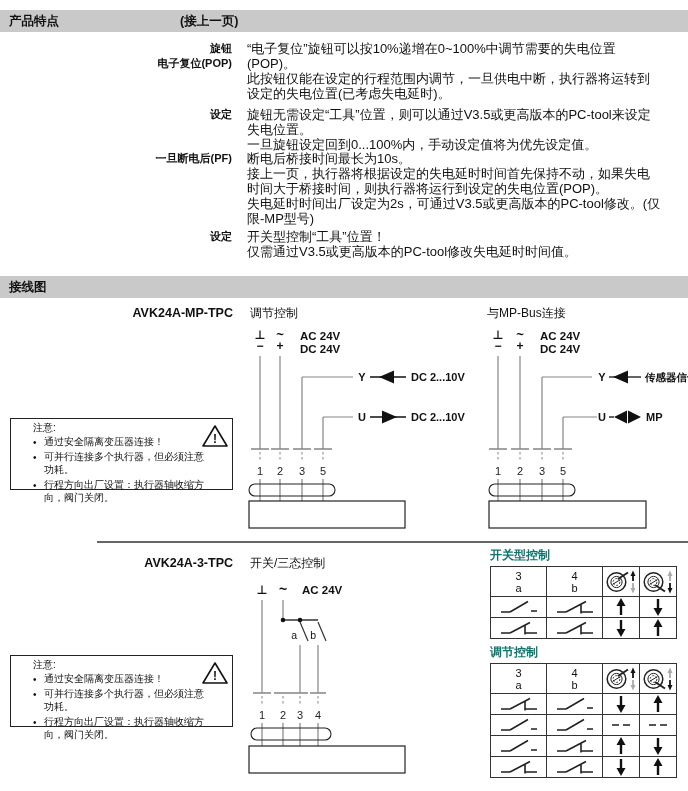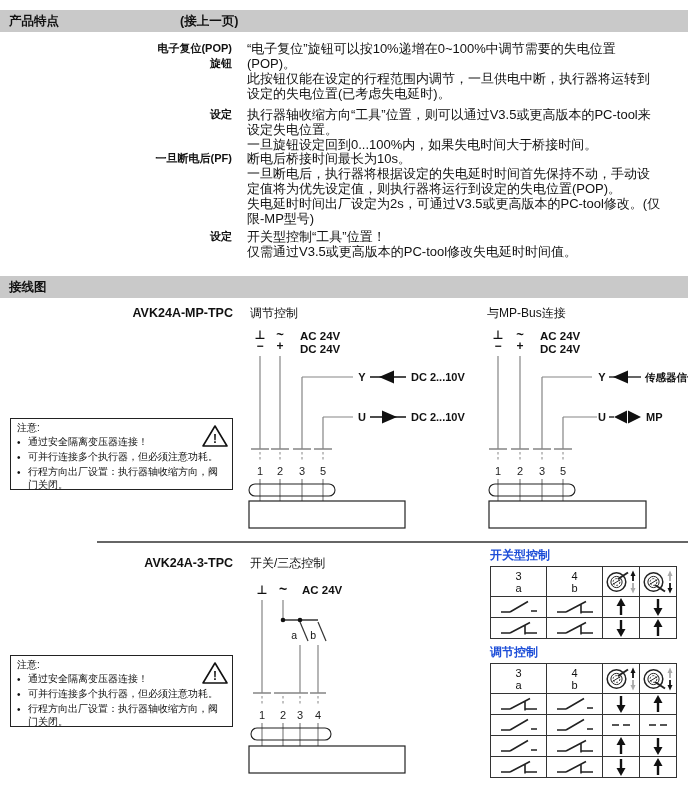--- a/index.html
+++ b/index.html
@@ -5,28 +5,28 @@
   html,body{margin:0;padding:0;background:#fff;}
   .page{position:relative;width:688px;height:791px;background:#fff;overflow:hidden;
         font-family:"Liberation Sans","DejaVu Sans",sans-serif;color:#111;}
   .gbar{position:absolute;left:0;width:688px;height:22px;background:#c9c9c9;}
   .gbar .bt{position:absolute;top:0;font-weight:bold;font-size:12.5px;line-height:22px;color:#111;white-space:nowrap;}
   .fblock{position:absolute;left:0;top:0;width:688px;height:0;}
   .flabel{position:absolute;top:0;left:0;width:232px;text-align:right;font-weight:bold;
           font-size:11px;line-height:15px;color:#111;}
   .ftext{position:absolute;top:0;left:247px;width:414px;font-size:13px;line-height:15px;color:#111;}
   .notebox{position:absolute;left:10px;width:223px;height:72px;border:1px solid #222;background:#fff;
-           box-sizing:border-box;padding:2px 6px;font-size:10px;line-height:13px;color:#111;}
+           box-sizing:border-box;padding:2px 22px;font-size:10px;line-height:13px;color:#111;}
   .nb-bullet{display:flex;margin-top:2px;}
   .nb-dot{width:11px;flex:none;}
   .nb-text{flex:1;font-family:Liberation Mono, monospace;}
   .warn-tri{position:absolute;top:5px;right:4px;}
   .divider{position:absolute;left:97px;top:541px;width:591px;height:2px;background:#666;}
   .dg-svg{position:absolute;left:0;}
-  .tbl-title{position:absolute;font-weight:bold;font-size:12px;color:#1d4ed8;white-space:nowrap;text-align:center;}
+  .tbl-title{position:absolute;font-weight:bold;font-size:12px;color:#0f766e;white-space:nowrap;text-align:center;}
   .tbl-holder{position:absolute;left:490px;}
   .ctl-table{border-collapse:collapse;background:#fff;}
   .ctl-table th,.ctl-table td{border:1px solid #333;padding:0;text-align:center;vertical-align:middle;}
   .ctl-table th{height:29px;font-size:11px;font-weight:normal;line-height:12px;}
   .ctl-table td{height:19px;}
   .ctl-table .cw{width:55px;}
   .ctl-table .cn{width:36px;}
   .ctl-table svg{vertical-align:middle;display:inline-block;}
 </style>
 </head>
@@ -34,46 +34,46 @@
 
 <div class="page">
 
   <div class="gbar" style="top:10px">
     <span class="bt" style="left:9px">产品特点</span>
     <span class="bt" style="left:180px">(接上一页)</span>
   </div>
 
   <div class="fblock" style="top:41px">
     <div class="flabel">
+      <div>旋钮</div>
       <div>电子复位(POP)</div>
-      <div>旋钮</div>
     </div>
     <div class="ftext">
       <div>“电子复位”旋钮可以按10%递增在0~100%中调节需要的失电位置(POP)。</div>
       <div>此按钮仅能在设定的行程范围内调节，一旦供电中断，执行器将运转到设定的失电位置(已考虑失电延时)。</div>
     </div>
   </div>
 
   <div class="fblock" style="top:107px">
     <div class="flabel">
       <div>设定</div>
     </div>
     <div class="ftext">
-      <div>执行器轴收缩方向“工具”位置，则可以通过V3.5或更高版本的PC-tool来设定失电位置。</div>
-      <div>一旦旋钮设定回到0...100%内，如果失电时间大于桥接时间。</div>
+      <div>旋钮无需设定“工具”位置，则可以通过V3.5或更高版本的PC-tool来设定失电位置。</div>
+      <div>一旦旋钮设定回到0...100%内，手动设定值将为优先设定值。</div>
     </div>
   </div>
 
   <div class="fblock" style="top:151px">
     <div class="flabel">
       <div>一旦断电后(PF)</div>
     </div>
     <div class="ftext">
       <div>断电后桥接时间最长为10s。</div>
-      <div>一旦断电后，执行器将根据设定的失电延时时间首先保持不动，手动设定值将为优先设定值，则执行器将运行到设定的失电位置(POP)。</div>
+      <div>接上一页，执行器将根据设定的失电延时时间首先保持不动，如果失电时间大于桥接时间，则执行器将运行到设定的失电位置(POP)。</div>
       <div>失电延时时间出厂设定为2s，可通过V3.5或更高版本的PC-tool修改。(仅限-MP型号)</div>
     </div>
   </div>
 
   <div class="fblock" style="top:229px">
     <div class="flabel">
       <div>设定</div>
     </div>
     <div class="ftext">
       <div>开关型控制“工具”位置！</div>

